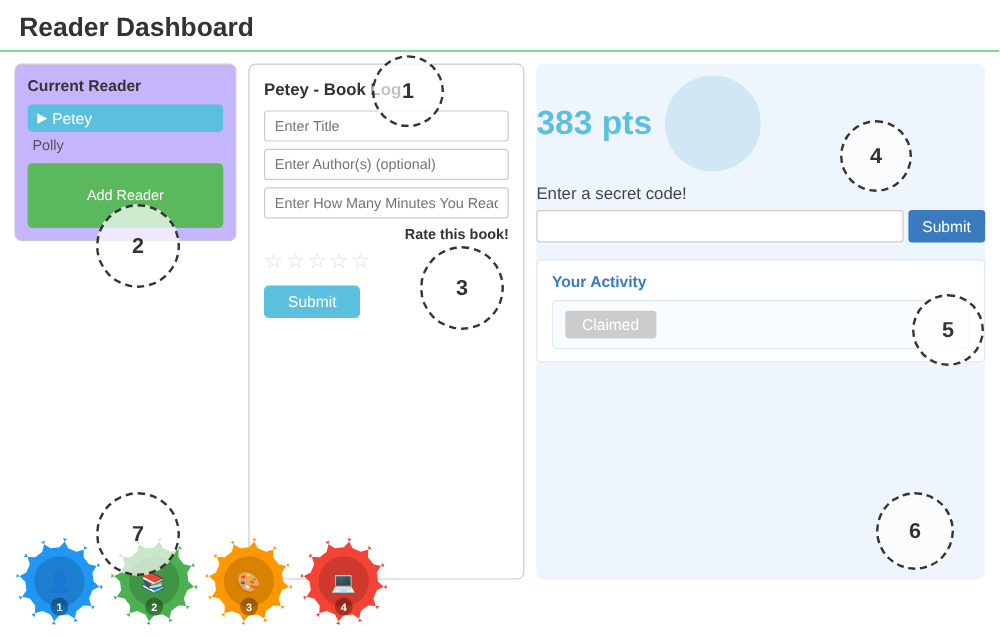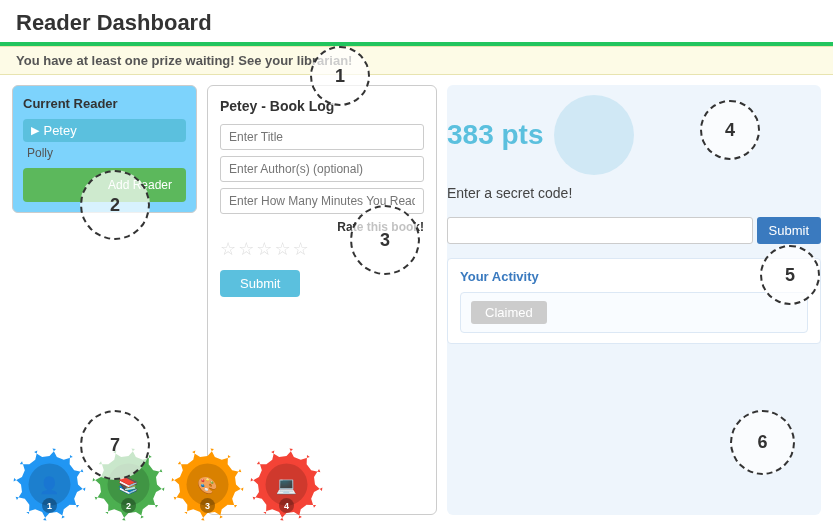--- a/index.html
+++ b/index.html
@@ -7,21 +7,21 @@
       font-family: Arial, sans-serif;
       background: #fff;
       width: 833px;
       min-height: 530px;
       overflow: hidden;
     }
 
     
     .header {
       padding: 10px 16px 6px;
-      border-bottom: 4px solid #22c55e;
+      border-bottom: 1px solid #22c55e;
     }
     .header h1 {
       font-size: 22px;
       color: #333;
       font-weight: bold;
     }
     .notice-bar {
       background: #fdfbe6;
       border-top: 1px solid #e8e4b0;
       border-bottom: 1px solid #e8e4b0;
@@ -46,21 +46,21 @@
       display: flex;
       flex-direction: column;
       gap: 8px;
     }
 
     
     .current-reader-box {
       border: 1px solid #ccc;
       border-radius: 6px;
       padding: 10px;
-      background: #7dd3fc;
+      background: #c4b5fd;
     }
     .current-reader-box h3 {
       font-size: 13px;
       color: #333;
       margin-bottom: 8px;
       font-weight: bold;
     }
     .reader-item {
       background: #5bc0de;
       border-radius: 4px;
@@ -79,25 +79,24 @@
       font-size: 12px;
       color: #555;
       margin-left: 4px;
       margin-bottom: 8px;
     }
     .add-reader-btn {
       background: #5cb85c;
       color: #fff;
       border: none;
       border-radius: 4px;
-      padding: 10px 14px;
+      padding: 20px 14px;
       font-size: 12px;
       cursor: pointer;
       width: 100%;
-      text-align: right;
     }
 
     
     .middle-col {
       width: 230px;
       flex-shrink: 0;
     }
     .book-log-box {
       border: 1px solid #ccc;
       border-radius: 6px;
@@ -173,21 +172,21 @@
       width: 80px;
       height: 80px;
       background: #d0e8f5;
       border-radius: 50%;
     }
 
     
     .secret-code-label {
       font-size: 14px;
       color: #444;
-      margin-bottom: 16px;
+      margin-bottom: 6px;
     }
     .secret-code-row {
       display: flex;
       gap: 4px;
       margin-bottom: 14px;
     }
     .secret-code-row input[type="text"] {
       flex: 1;
       border: 1px solid #ccc;
       border-radius: 3px;
@@ -286,23 +285,20 @@
       <div class="annotation" style="top: 170px; left: 80px; width: 70px; height: 70px; position: absolute;">2</div>
       <div class="annotation" style="top: 205px; left: 350px; width: 70px; height: 70px; position: absolute;">3</div>
       <div class="annotation" style="top: 100px; left: 700px; width: 60px; height: 60px; position: absolute;">4</div>
       <div class="annotation" style="top: 245px; left: 760px; width: 60px; height: 60px; position: absolute;">5</div>
       <div class="annotation" style="top: 410px; left: 730px; width: 65px; height: 65px; position: absolute;">6</div>
       <div class="annotation" style="top: 410px; left: 80px; width: 70px; height: 70px; position: absolute;">7</div>
     </div>
 
   <div class="header">
     <h1>Reader Dashboard</h1>
-  </div>
-  <div class="notice-bar">
-    <span>You have at least one prize waiting! See your librarian!</span>
   </div>
 
   <div class="main-layout">
 
     <div class="left-col">
 
       <div class="current-reader-box">
         <h3>Current Reader</h3>
         <div class="reader-item">
           <span class="arrow">▶</span>

